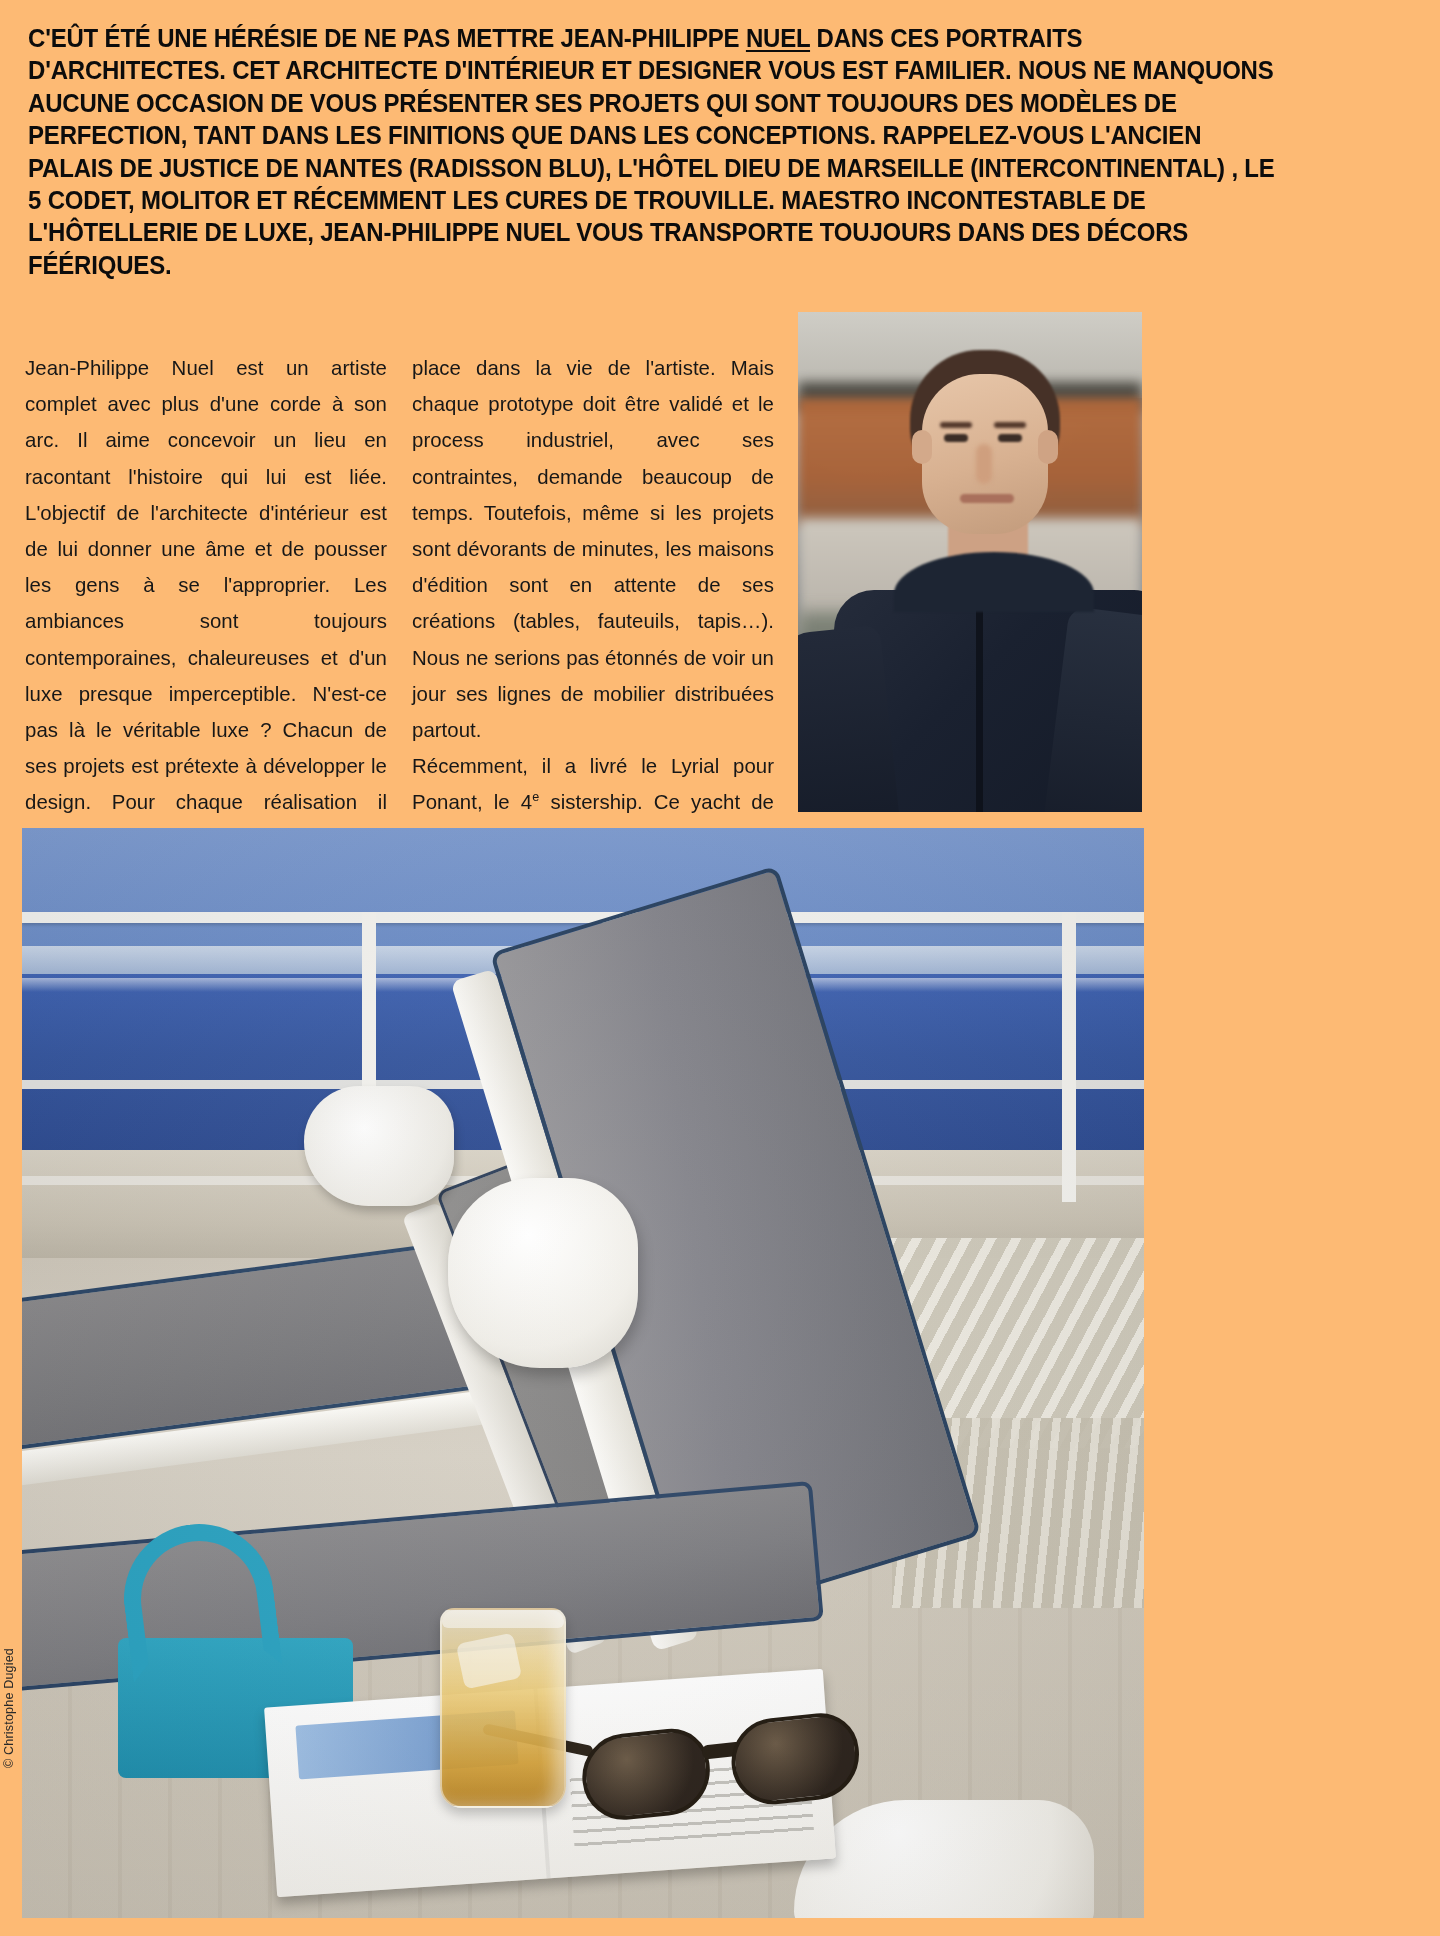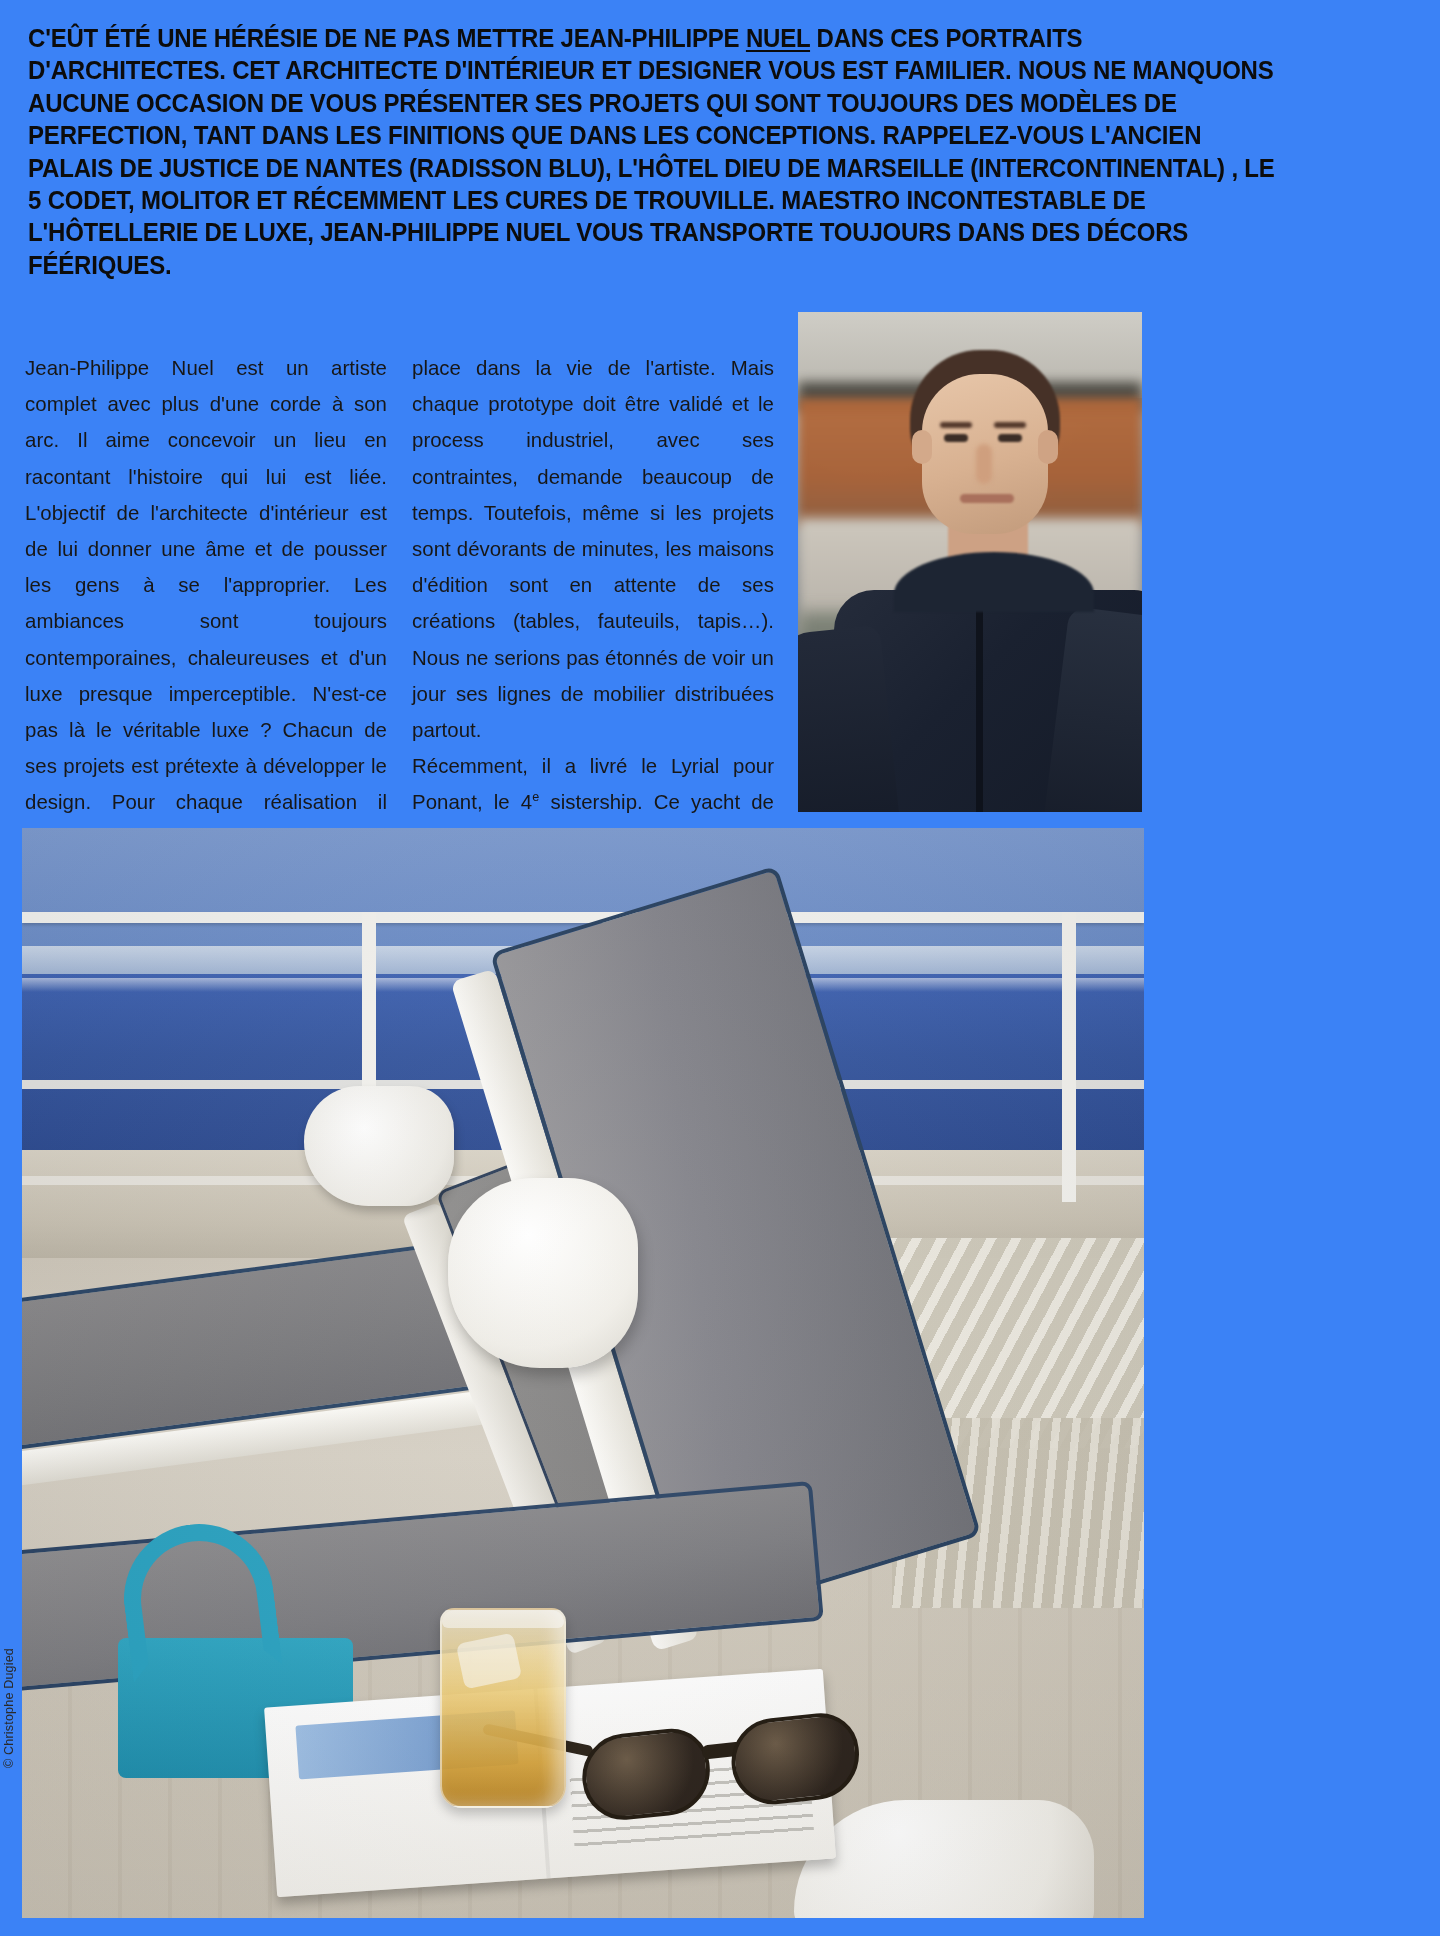--- a/index.html
+++ b/index.html
@@ -5,21 +5,21 @@
   * { box-sizing: border-box; margin: 0; padding: 0; }
   html, body { background: #fff; }
   body {
     width: 1440px; height: 1936px;
     font-family: "Liberation Sans", sans-serif;
     color: #141414;
     position: relative;
     overflow: hidden;
   }
 
-  .page { position: relative; width: 1440px; height: 1936px; background: #3b82f6; }
+  .page { position: relative; width: 1440px; height: 1936px; background: #fdba74; }
 
   
   .chapeau {
     position: absolute;
     left: 28px; top: 22px; width: 1390px;
     font-family: "Liberation Sans", sans-serif;
     font-weight: 700;
     font-size: 26.5px;
     line-height: 32.4px;
     letter-spacing: -0.2px;

